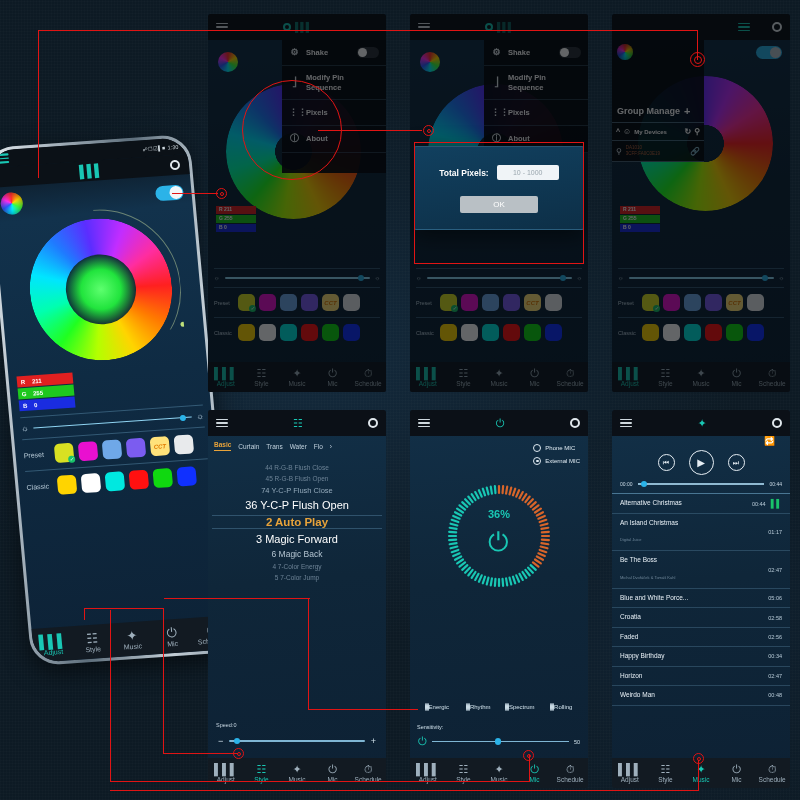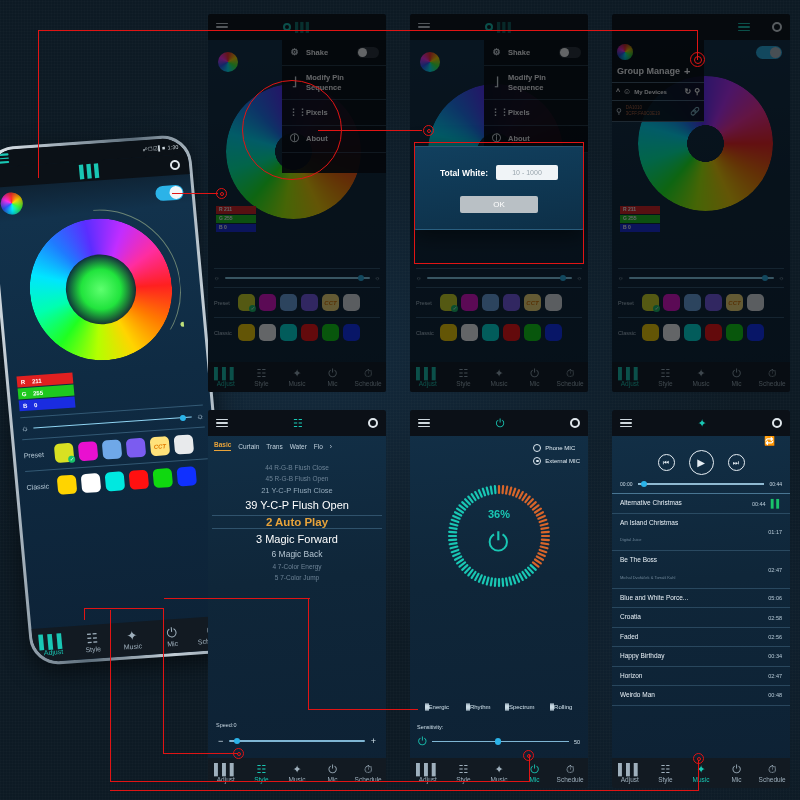--- a/index.html
+++ b/index.html
@@ -172,21 +172,21 @@
     width:62px;height:15px;background:#f0f4f7;border-radius:2px;
     display:flex;align-items:center;justify-content:center;color:#9aa6ae;font-size:7px;
   }
   .modal .mok{
     margin: 16px auto 0; width: 78px;height:17px;background:#b9c0c5;border-radius:2px;
     display:flex;align-items:center;justify-content:center;color:#fff;font-size:8px;font-weight:normal;
   }
 
   
   .gmwrap{position:absolute;left:0;right:0;top:26px;z-index:20;width:92px;background:rgba(6,9,13,0.9);}
-  .gmhead{display:flex;align-items:center;gap:4px;padding:5px 5px;color:#fff;font-size:9px;font-weight:bold;}
+  .gmhead{display:flex;align-items:center;gap:4px;padding:5px 5px;color:#fff;font-size:9px;font-weight:bold;margin-top:40px;}
   .gmdiv{height:1px;background:rgba(150,200,230,0.45);}
   .gmrow{display:flex;align-items:center;gap:3px;padding:4px 4px;color:#fff;font-size:6px;font-weight:bold;}
   .gmdev{display:flex;align-items:center;gap:4px;padding:4px;}
   .gmdev .dn{font-size:4.5px;color:#b8643c;line-height:1.35;}
 
   
   .tabs{display:flex;align-items:center;gap:7px;padding:5px 6px 3px;font-size:6.5px;color:#c2d2de;}
   .tabs .t.active{color:#e8a33a;font-weight:bold;border-bottom:1.4px solid #e8a33a;padding-bottom:2px;}
   .efflist{padding:6px 4px 0;text-align:center;}
   .eff{margin:4px 0;}
@@ -471,21 +471,21 @@
         <span class="mtxt">Pixels</span>
       </div>
       <div class="mi">
         <span class="mic-ic">ⓘ</span>
         <span class="mtxt">About</span>
       </div>
     </div>
 
     <div class="modal">
       <div class="mrow">
-        <span class="mlbl">Total White:</span>
+        <span class="mlbl">Total Pixels:</span>
         <span class="minput">10 - 1000</span>
       </div>
       <div class="mok">OK</div>
     </div>
 
     <div style="position:absolute;left:6px;right:6px;top:248px;">
       <div class="hr"></div>
       <div class="brightrow" style="font-size:6px;">
         <span>☼</span>
         <span class="track">
@@ -639,22 +639,22 @@
       <span class="t">Curtain</span>
       <span class="t">Trans</span>
       <span class="t">Water</span>
       <span class="t">Flo</span>
       <span class="t">›</span>
     </div>
 
     <div class="efflist">
       <div class="eff f1">44 R-G-B Flush Close</div>
       <div class="eff f1">45 R-G-B Flush Open</div>
-      <div class="eff f2">21 Y-C-P Flush Close</div>
-      <div class="eff f3">39 Y-C-P Flush Open</div>
+      <div class="eff f2">74 Y-C-P Flush Close</div>
+      <div class="eff f3">36 Y-C-P Flush Open</div>
       <div class="eff f4 sel-band">2 Auto Play</div>
       <div class="eff f5">3 Magic Forward</div>
       <div class="eff f6">6 Magic Back</div>
       <div class="eff f1">4 7-Color Energy</div>
       <div class="eff f1">5 7-Color Jump</div>
     </div>
 
     <div class="speed">Speed:0</div>
     <div class="speedbar">
       <span>−</span>

